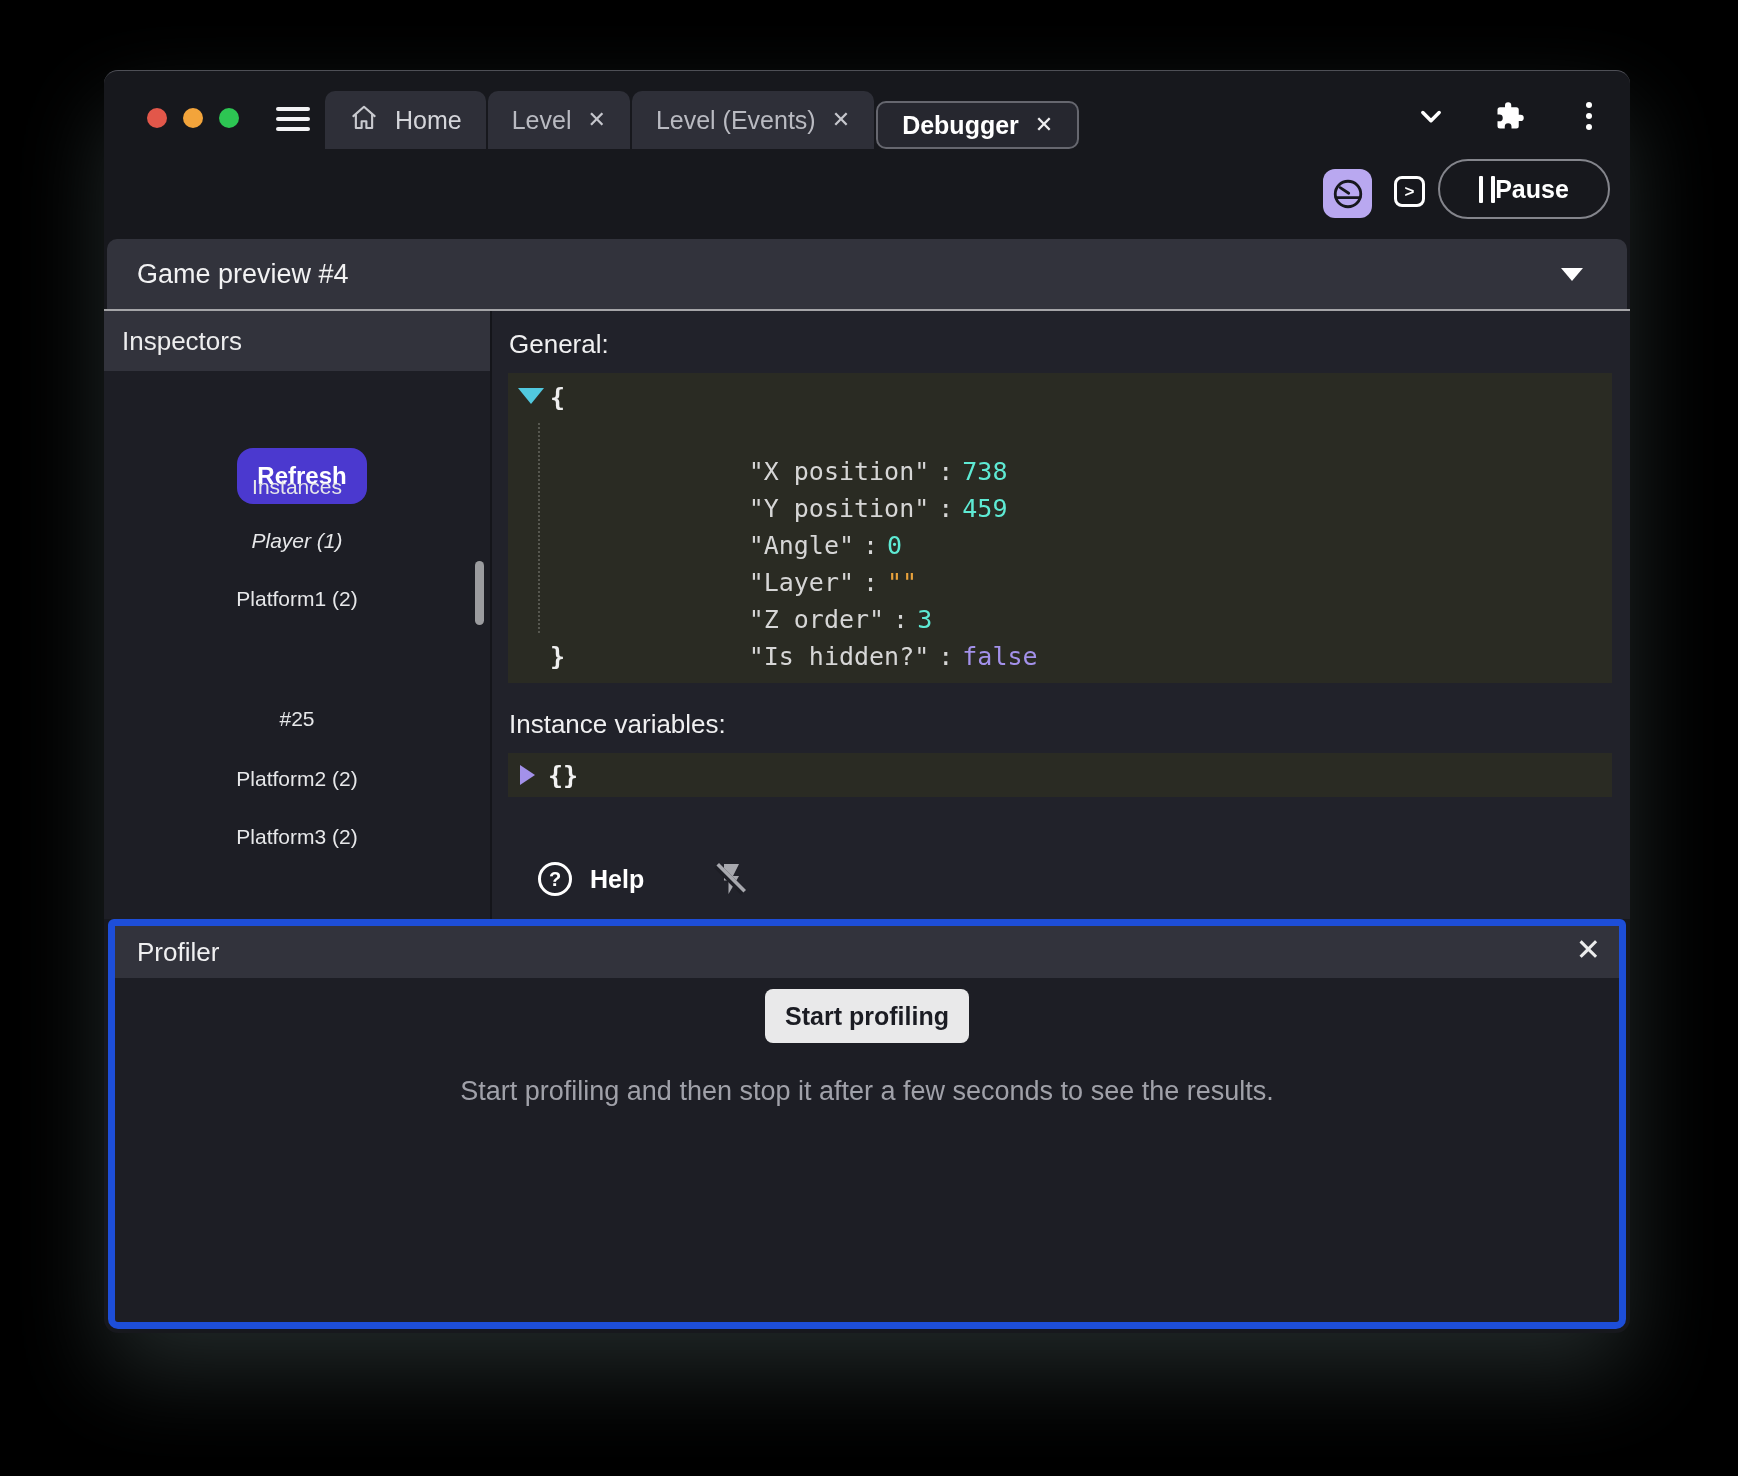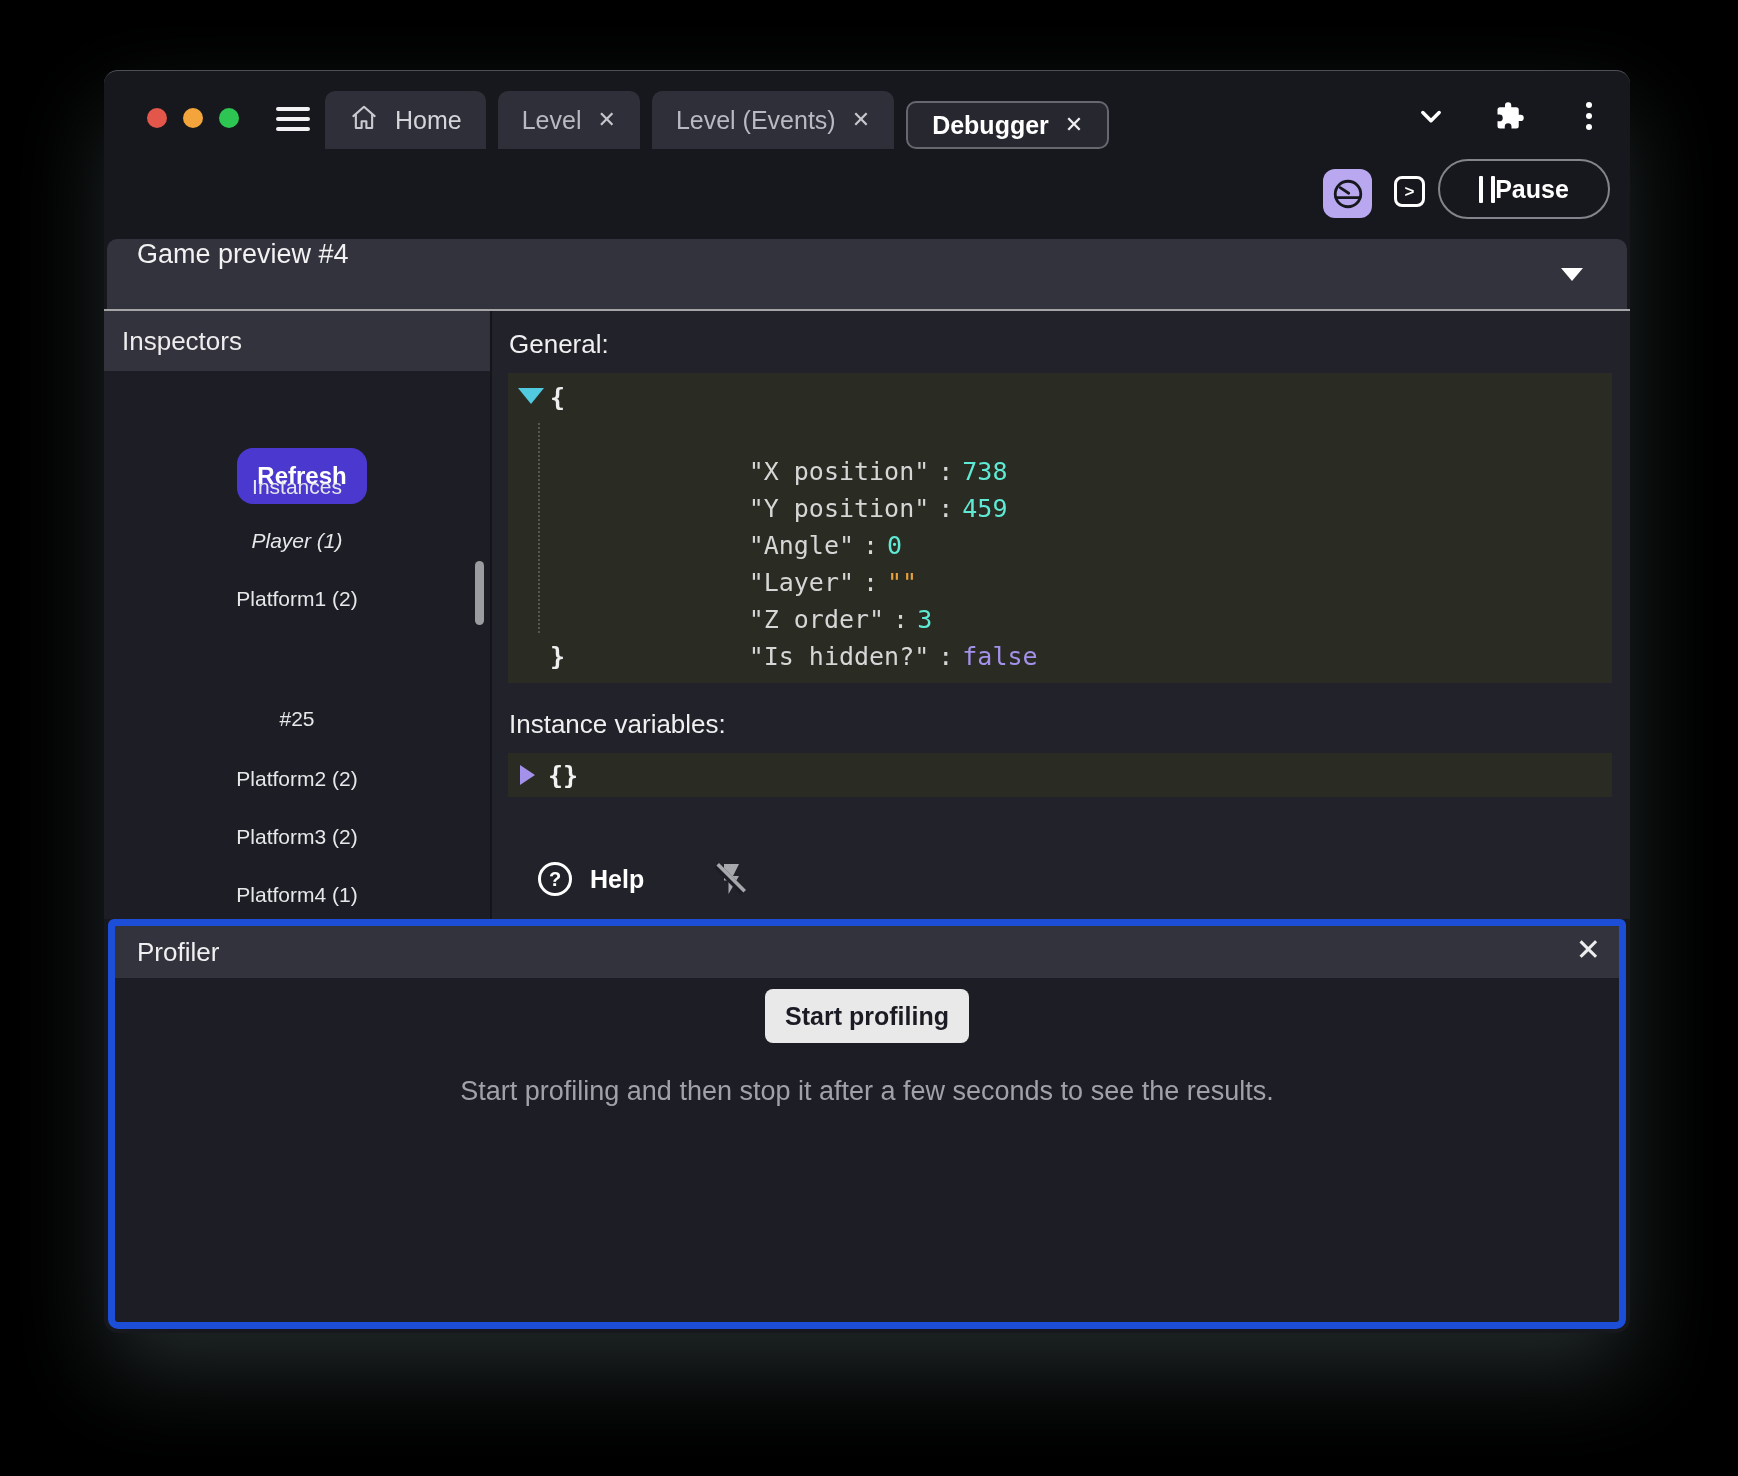--- a/index.html
+++ b/index.html
@@ -7,42 +7,42 @@
   .stage{position:relative;width:1738px;height:1476px;background:#000;}
   .window{position:absolute;left:104px;top:70px;width:1526px;height:1262px;background:#17181d;
     border-radius:14px;border-top:1px solid #4e4f56;box-shadow:0 40px 90px rgba(120,145,145,.28);}
   
   .titlebar{position:absolute;left:0;top:0;right:0;height:78px;}
   .lights{position:absolute;left:43px;top:37px;display:flex;gap:16px;}
   .light{width:20px;height:20px;border-radius:50%;}
   .light.red{background:#e2574a;}.light.yellow{background:#f3a43b;}.light.green{background:#2dc653;}
   .hamburger{position:absolute;left:172px;top:36px;width:34px;height:24px;display:flex;flex-direction:column;justify-content:space-between;cursor:pointer;}
   .hamburger span{display:block;height:4px;border-radius:2px;background:#f2f2f4;}
-  .tabs{position:absolute;left:221px;bottom:0;display:flex;align-items:flex-end;gap:12px;}
+  .tabs{position:absolute;left:221px;bottom:0;display:flex;align-items:flex-end;gap:2px;}
   .tab{height:58px;border-radius:10px 10px 0 0;background:#2e2f38;display:flex;align-items:center;gap:16px;padding:0 24px;box-sizing:border-box;cursor:pointer;}
   .tab-label{font-size:25px;color:#b9bac1;white-space:nowrap;}
   .tab.home .tab-label{color:#d4d5da;}
   .tab.active{background:#26272f;border:2px solid #66676f;border-radius:10px;height:48px;}
   .tab.active .tab-label{color:#ffffff;font-weight:bold;}
   .tab-close{font-size:22px;color:#c6c7cd;line-height:1;cursor:pointer;}
   .tab.active .tab-close{color:#f0f0f2;}
   .title-icons{position:absolute;right:26px;top:30px;display:flex;align-items:center;gap:49px;}
   .title-icons .ticon{width:30px;height:30px;display:flex;align-items:center;justify-content:center;cursor:pointer;}
   .kebab{display:flex;flex-direction:column;gap:5px;}
   .kebab i{width:6px;height:6px;border-radius:50%;background:#fff;}
   
   .toolbar{position:absolute;left:0;top:78px;right:0;height:90px;}
   .profiler-btn{position:absolute;left:1219px;top:20px;width:49px;height:49px;border-radius:12px;background:#b9a8f0;display:flex;align-items:center;justify-content:center;cursor:pointer;}
   .console-btn{position:absolute;left:1290px;top:27px;width:31px;height:31px;border-radius:8px;border:3px solid #ffffff;box-sizing:border-box;color:#fff;font-weight:bold;font-size:17px;display:flex;align-items:center;justify-content:center;cursor:pointer;}
   .pause-btn{position:absolute;left:1334px;top:10px;width:172px;height:60px;border-radius:30px;border:2px solid #84858c;box-sizing:border-box;display:flex;align-items:center;justify-content:center;cursor:pointer;}
   .pause-bars{display:flex;gap:8px;}
   .pause-bars i{width:4px;height:27px;background:#fff;border-radius:1px;}
   .pause-label{color:#fff;font-weight:bold;font-size:25px;}
   
-  .preview-bar{position:absolute;left:3px;right:3px;top:168px;height:70px;background:#32333c;border-radius:10px 10px 0 0;display:flex;align-items:flex-start;cursor:pointer;}
+  .preview-bar{position:absolute;left:3px;right:3px;top:168px;height:70px;background:#32333c;border-radius:10px 10px 0 0;display:flex;align-items:center;cursor:pointer;}
   .preview-title{margin-left:30px;color:#f2f2f3;font-size:27px;font-weight:500;}
   .preview-caret{position:absolute;right:44px;top:29px;width:0;height:0;border-left:11px solid transparent;border-right:11px solid transparent;border-top:13px solid #ffffff;cursor:pointer;}
   .preview-divider{position:absolute;left:0;right:0;top:238px;height:2px;background:#a5a5a8;}
   
   .content{position:absolute;left:0;top:240px;right:0;height:608px;background:#21222a;}
   .left-panel{position:absolute;left:0;top:0;width:388px;height:608px;background:#1d1e25;border-right:2px solid #14151a;box-sizing:border-box;}
   .lp-header{position:absolute;left:0;top:0;right:0;height:60px;background:#32333c;display:flex;align-items:center;}
   .lp-header span{margin-left:18px;color:#ededee;font-size:26px;}
   .refresh-btn{position:absolute;left:133px;top:137px;width:130px;height:56px;border-radius:16px;background:#4b39cf;color:#ffffff;font-weight:bold;font-size:24px;display:flex;align-items:center;justify-content:center;cursor:pointer;border:none;}
   .lp-item{position:absolute;left:0;width:100%;height:30px;text-align:center;color:#e6e7e9;font-size:21px;line-height:30px;cursor:pointer;white-space:nowrap;}
@@ -171,21 +171,20 @@
         <div class="lp-header">
           <span>Inspectors</span>
         </div>
         <button class="refresh-btn">Refresh</button>
         <div class="lp-item" style="top:161px;">Instances</div>
         <div class="lp-item" style="top:215px;font-style:italic;">Player (1)</div>
         <div class="lp-item" style="top:273px;">Platform1 (2)</div>
         <div class="lp-item" style="top:393px;">#25</div>
         <div class="lp-item" style="top:453px;">Platform2 (2)</div>
         <div class="lp-item" style="top:511px;">Platform3 (2)</div>
-        <div class="lp-item" style="top:569px;">Platform4 (1)</div>
         <div class="lp-scroll"></div>
       </div>
 
       <div class="right-panel">
         <div class="section-label lbl-general">General:</div>
 
         <div class="json-box">
           <span class="expand-tri"></span>
           <span class="json-guide"></span>
           <div class="json-line json-brace">{</div>

